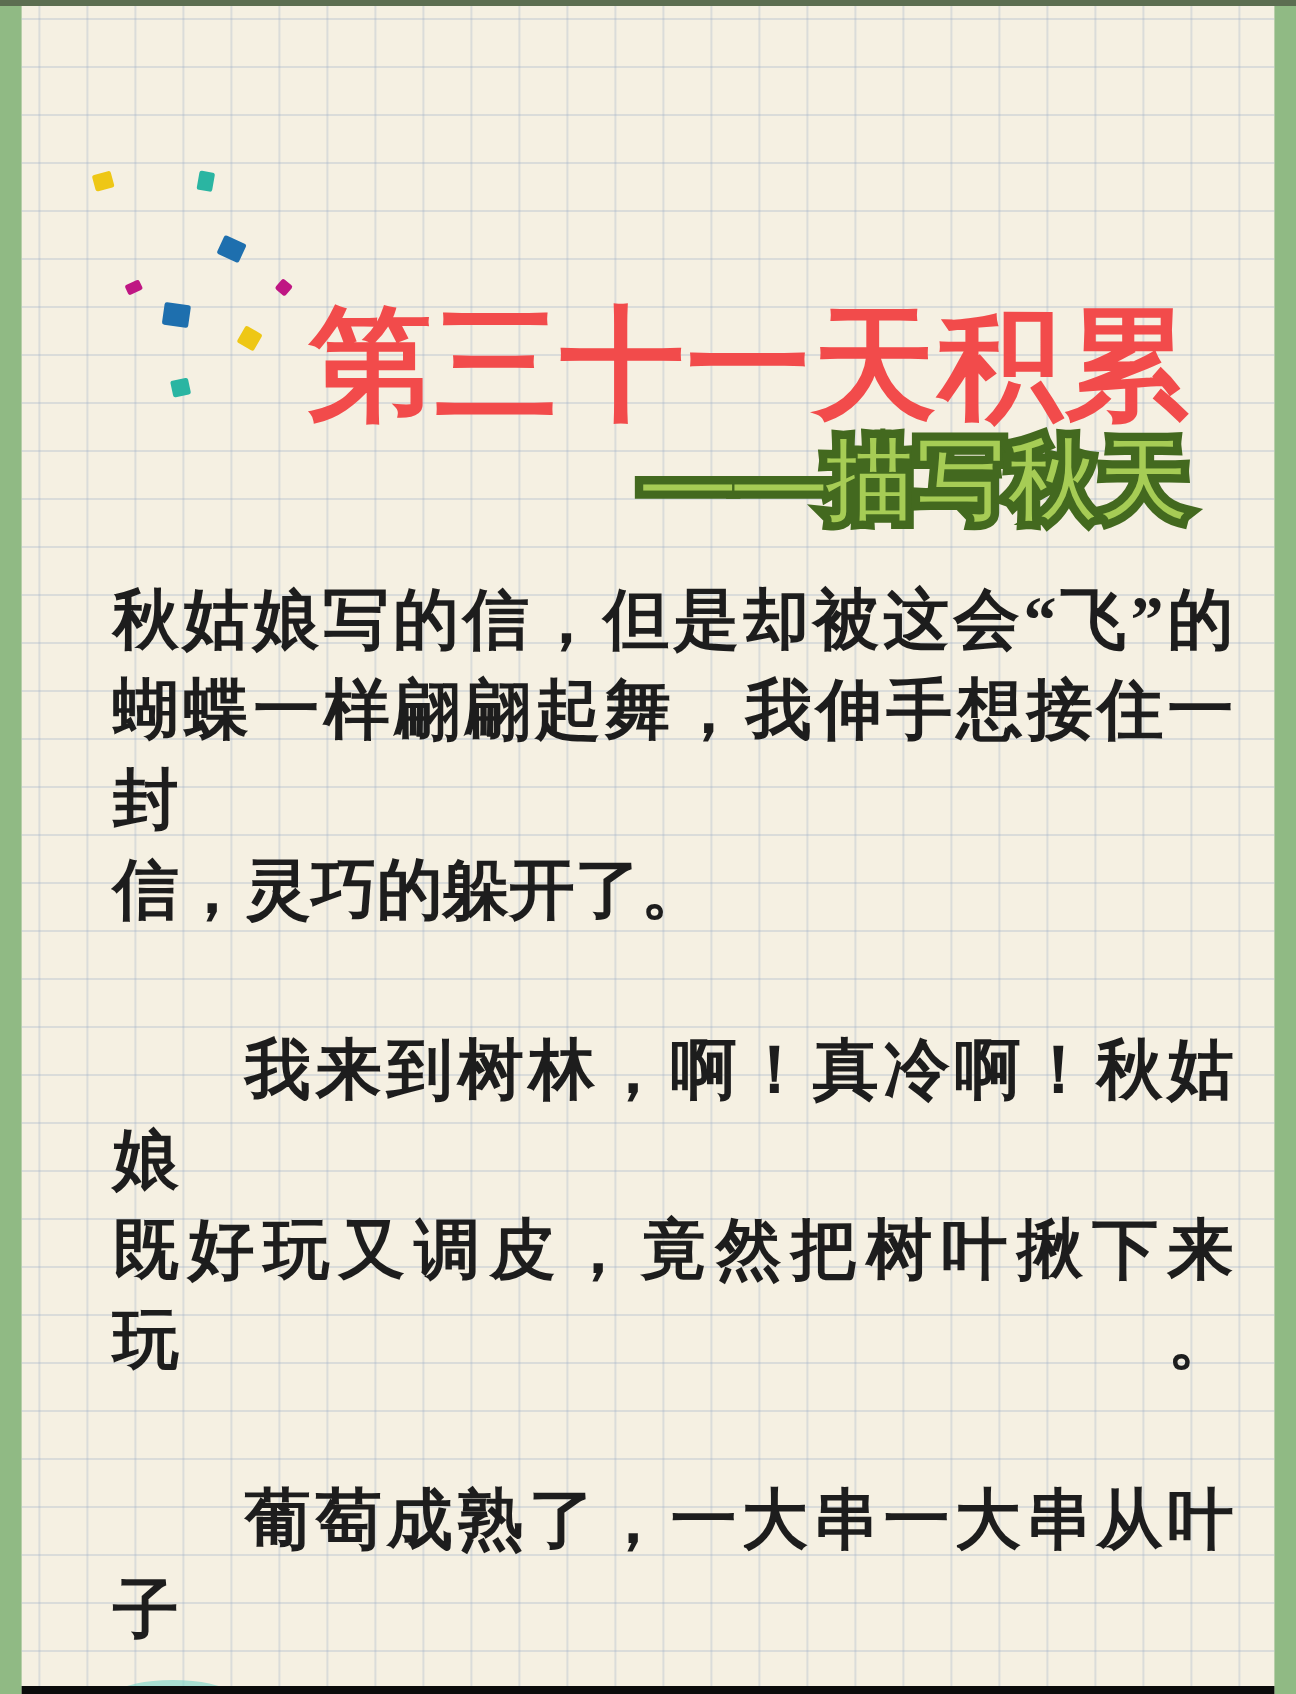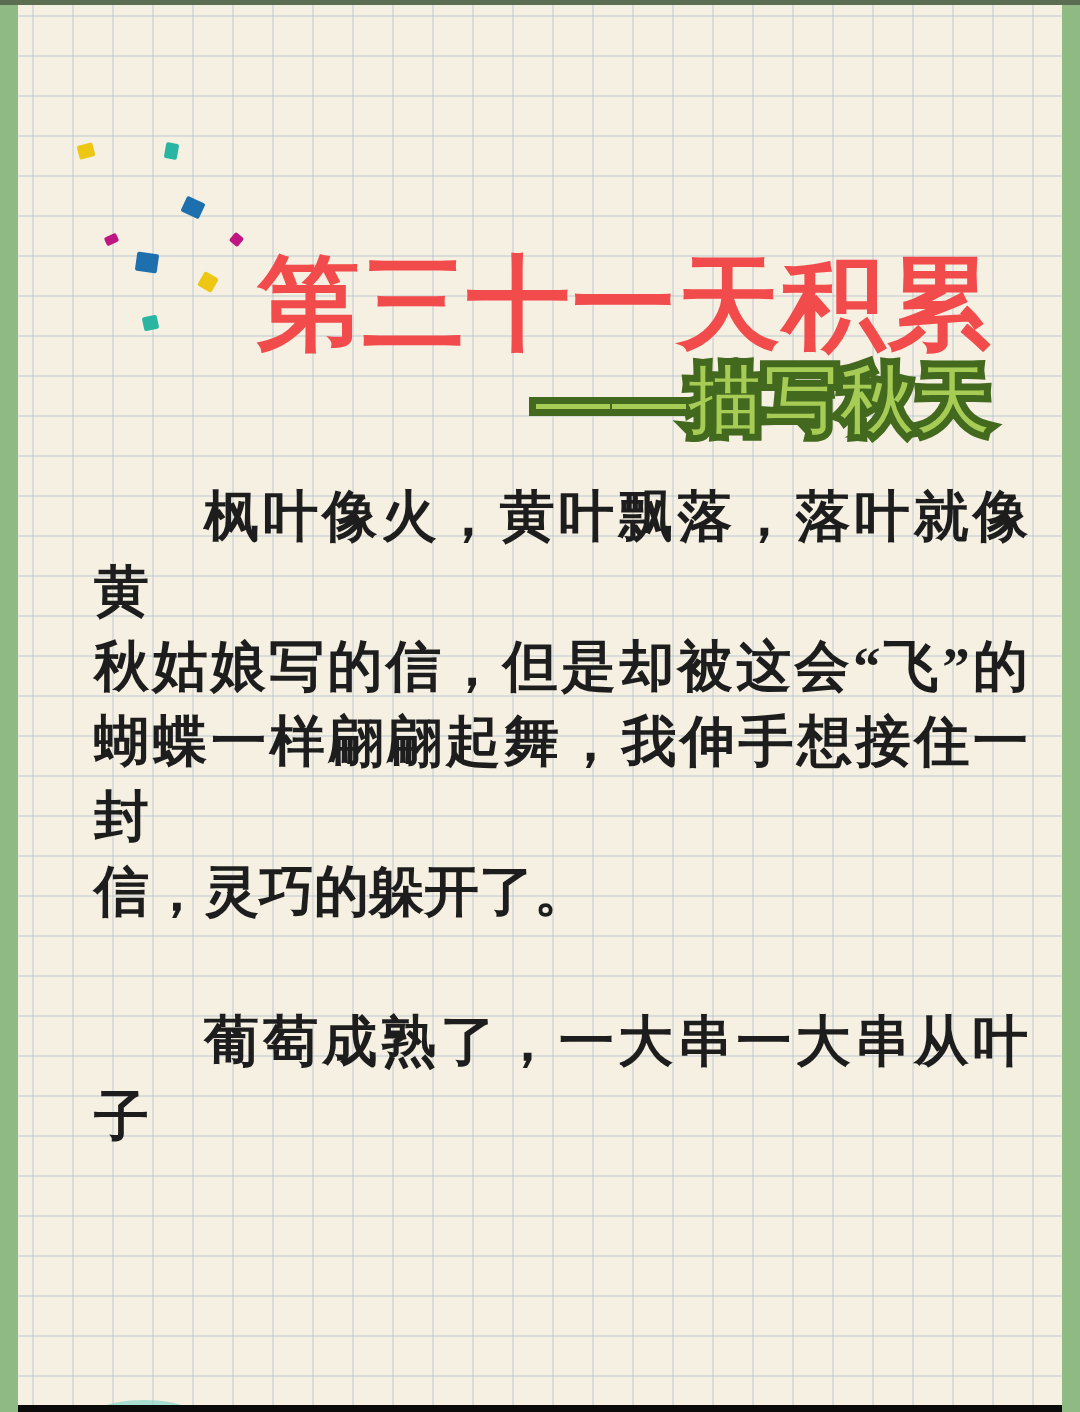--- a/index.html
+++ b/index.html
@@ -135,26 +135,29 @@
     <h1 class="title">第三十一天积累</h1>
 
     <div class="subtitle-wrap">
       <span class="subtitle-outline">——描写秋天</span>
       <span class="subtitle-fill">——描写秋天</span>
     </div>
 
     <div class="bodytext">
 
       <div class="para">
-        <div class="line indent">枫叶像火，黄叶飘落，落叶就像黄</div>
         <div class="line">秋姑娘写的信，但是却被这会“飞”的</div>
         <div class="line">蝴蝶一样翩翩起舞，我伸手想接住一封</div>
         <div class="line short">信，灵巧的躲开了。</div>
       </div>
 
+      <div class="para">
+        <div class="line indent">我来到树林，啊！真冷啊！秋姑娘</div>
+        <div class="line">既好玩又调皮，竟然把树叶揪下来玩。</div>
+      </div>
 
       <div class="para">
         <div class="line indent">葡萄成熟了，一大串一大串从叶子</div>
 
       </div>
 
     </div>
 
     <div class="teal-smudge"></div>
   </div>

